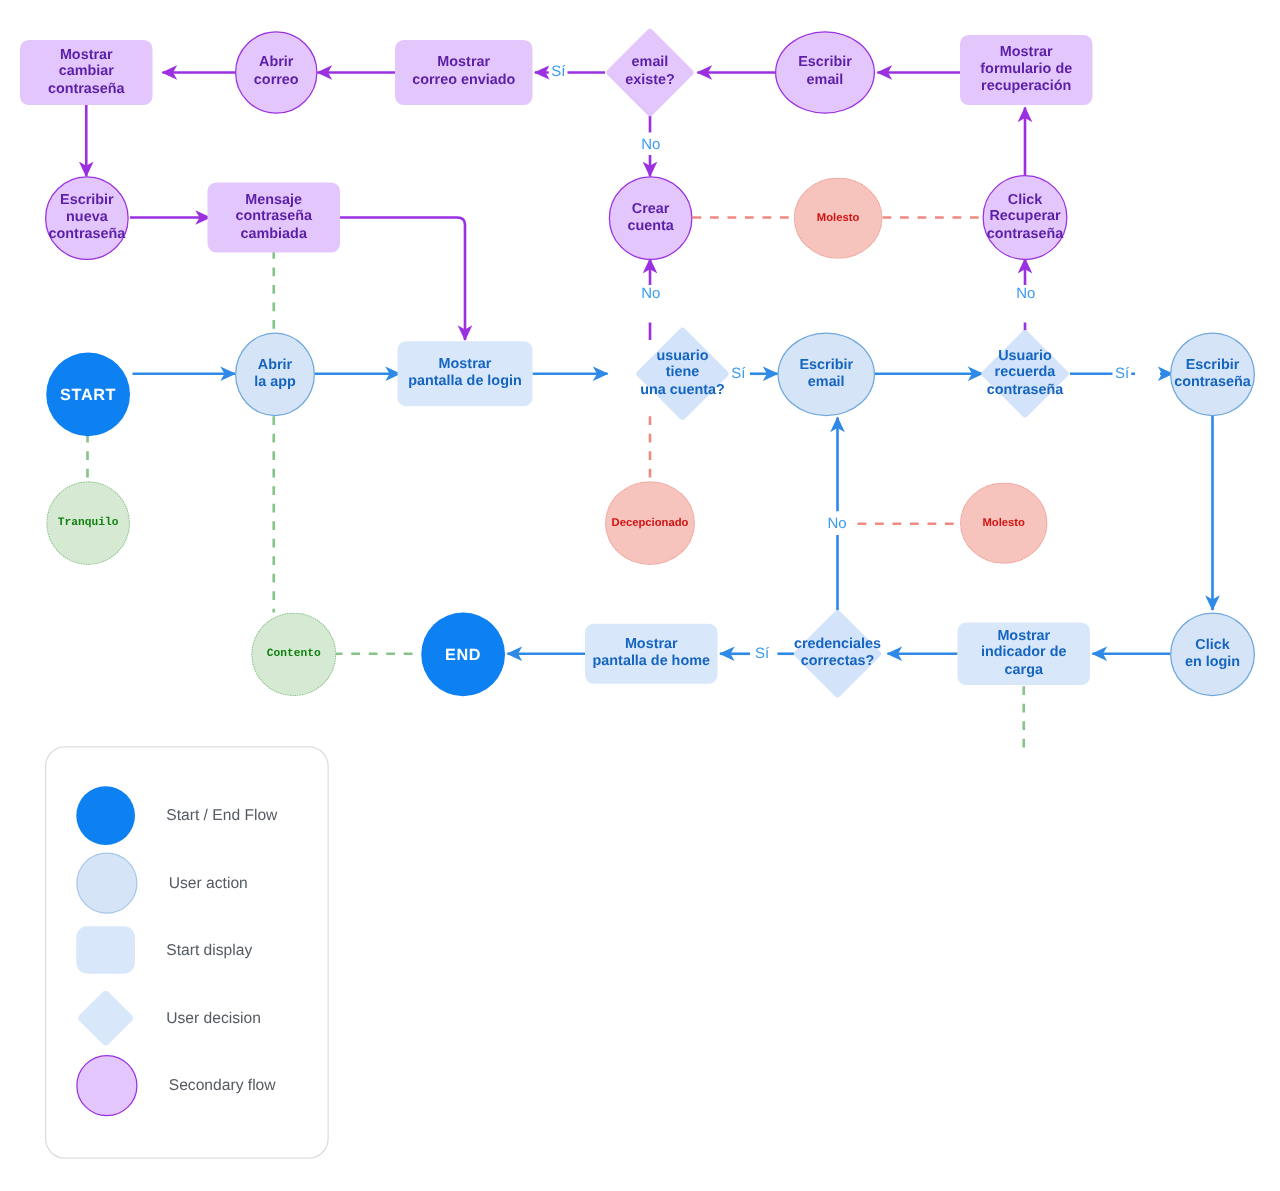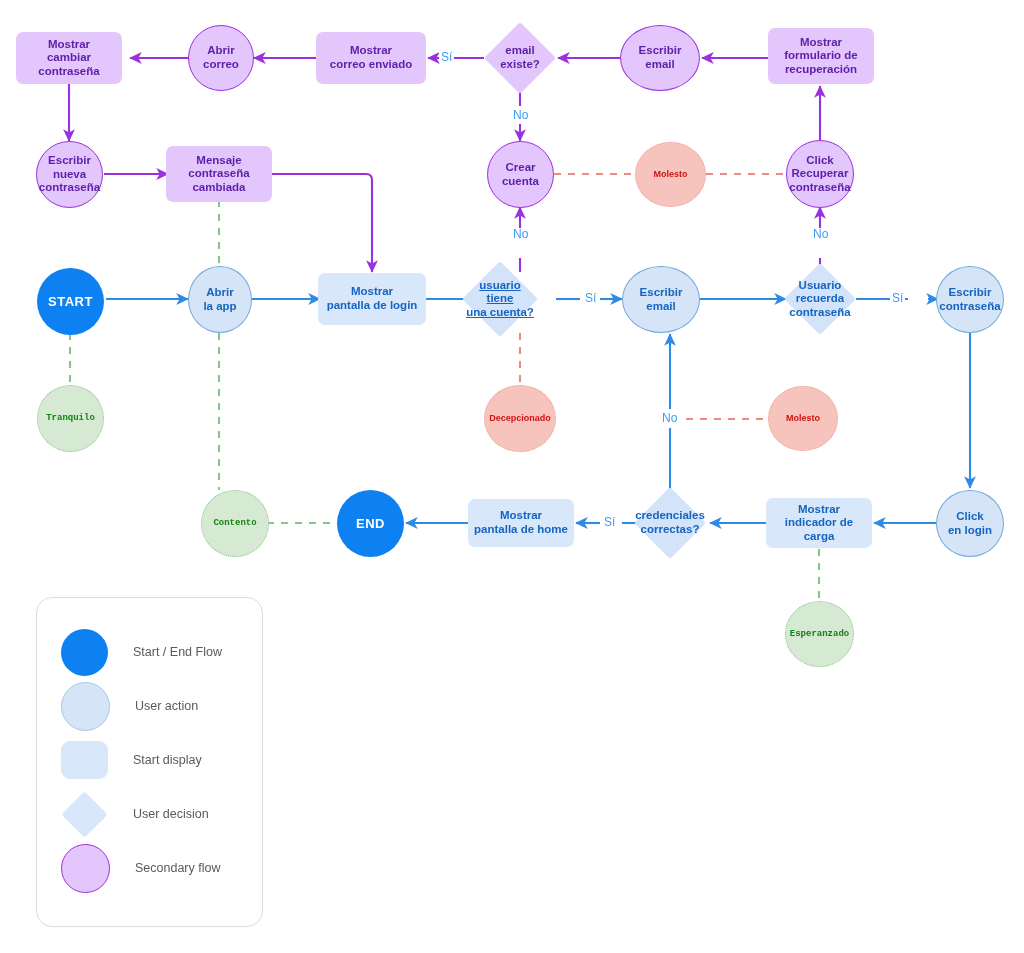--- a/index.html
+++ b/index.html
@@ -304,33 +304,33 @@
   </div>
 
   <div class="node n-emotion-neg" style="left:635px; top:142px; width:71px; height:65px;">
     <span class="lbl">Molesto</span>
   </div>
 
   <div class="node n-secondary-circle" style="left:786px; top:140px; width:68px; height:68px;">
     <span class="lbl">Click<br>Recuperar<br>contraseña</span>
   </div>
 
-  <div class="node n-terminal" style="left:37px; top:268px; width:67px; height:67px;">
+  <div class="node n-terminal" style="left:37px; top:282px; width:67px; height:67px;">
     <span class="lbl">START</span>
   </div>
 
   <div class="node n-action" style="left:188px; top:266px; width:64px; height:67px;">
     <span class="lbl">Abrir<br>la app</span>
   </div>
 
   <div class="node n-display" style="left:318px; top:273px; width:108px; height:52px;">
     <span class="lbl">Mostrar<br>pantalla de login</span>
   </div>
 
-  <div class="node n-decision" style="left:462px; top:261px; width:76px; height:76px; background:transparent;text-decoration:underline;">
+  <div class="node n-decision" style="left:508px; top:261px; width:76px; height:76px; background:transparent;">
     <span class="dshape"></span>
     <span class="lbl">usuario tiene<br>una cuenta?</span>
   </div>
 
   <div class="node n-action" style="left:622px; top:266px; width:78px; height:67px;">
     <span class="lbl">Escribir<br>email</span>
   </div>
 
   <div class="node n-decision" style="left:784px; top:263px; width:72px; height:72px; background:transparent;">
     <span class="dshape"></span>
@@ -371,23 +371,20 @@
   </div>
 
   <div class="node n-display" style="left:766px; top:498px; width:106px; height:50px;">
     <span class="lbl">Mostrar<br>indicador de carga</span>
   </div>
 
   <div class="node n-action" style="left:936px; top:490px; width:68px; height:67px;">
     <span class="lbl">Click<br>en login</span>
   </div>
 
-  <div class="node n-emotion-pos" style="left:785px; top:601px; width:69px; height:66px;">
-    <span class="lbl">Esperanzado</span>
-  </div>
 
   <div id="legend">
     <div class="legend-row" style="top:81px;">
       <div class="legend-swatch sw-action"></div>
       <div class="legend-label">User action</div>
     </div>
     <div class="legend-row" style="top:27px;">
       <div class="legend-swatch sw-terminal"></div>
       <div class="legend-label">Start / End Flow</div>
     </div>

